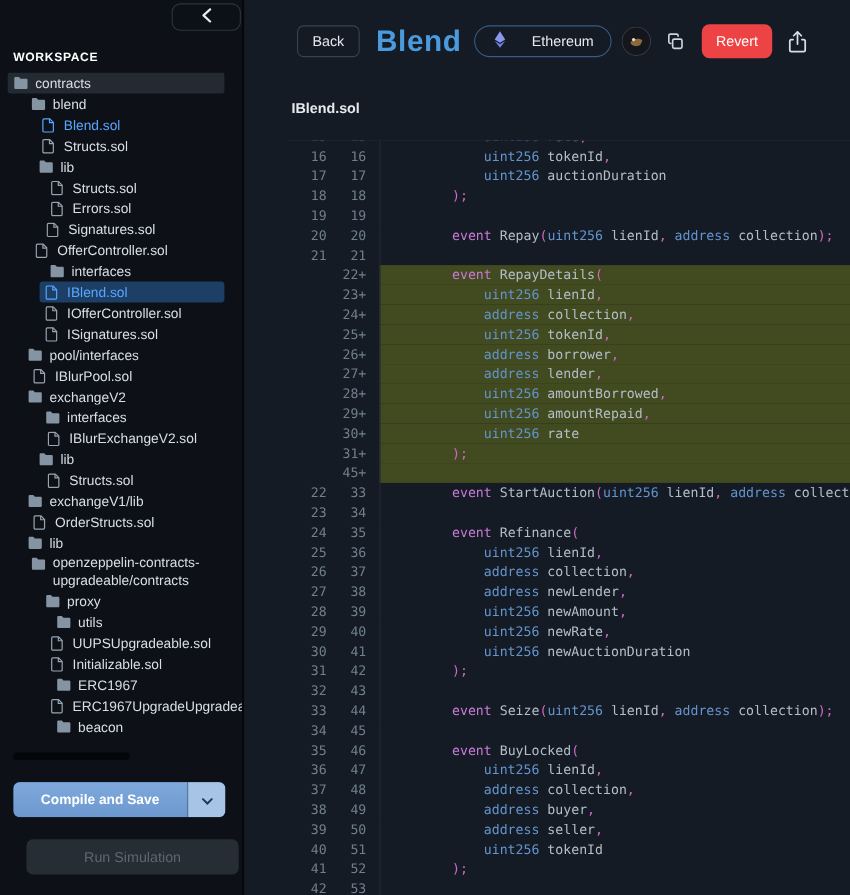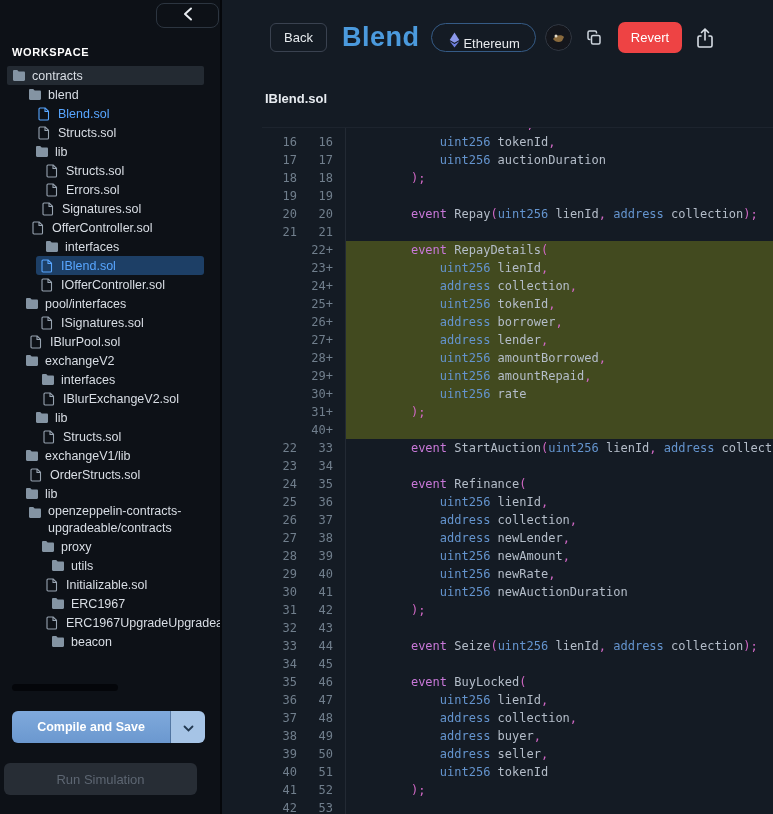--- a/index.html
+++ b/index.html
@@ -27,31 +27,31 @@
   .tree-row.wrap .lbl { white-space:normal; line-height:17px; word-break:break-word; padding-right:14px; }
   .hscroll { position:absolute; left:12px; top:684px; width:106px; height:7px;
              background:#04060a; border-radius:4px; cursor:pointer; }
   .compile-row { position:absolute; left:12px; top:711px; width:193px; height:32px;
                  display:flex; border-radius:6px; overflow:hidden; }
   .compile-main { flex:1; background:linear-gradient(180deg,#7fa9dc,#6b98cf); border:none;
                   color:#ffffff; font-family:"Liberation Sans",sans-serif; font-size:12.5px;
                   font-weight:bold; cursor:pointer; border-right:1px solid rgba(20,40,70,.35); }
   .compile-arrow { width:34px; background:#a6c4e6; border:none; display:flex; align-items:center;
                    justify-content:center; cursor:pointer; }
-  .run-btn { position:absolute; left:4px; top:763px; width:193px; height:32px; background:#272d35;
+  .run-btn { position:absolute; left:24px; top:763px; width:193px; height:32px; background:#272d35;
              border:none; border-radius:6px; color:#5d6672; font-size:13px;
              font-family:"Liberation Sans",sans-serif; cursor:default; }
 
   
   .main { position:absolute; left:222px; top:0; right:0; bottom:0; background:#141b24; }
   .topbar { position:absolute; left:48px; top:22px; height:31px; display:flex; align-items:center; }
   .back-btn { background:transparent; border:1px solid #3a4250; border-radius:6px; color:#e6eaee;
               font-size:13px; padding:6px 13px; font-family:"Liberation Sans",sans-serif; cursor:pointer; }
   .app-title { margin-left:15px; font-size:27px; font-weight:bold; color:#4b9add; letter-spacing:0.5px; }
-  .network-pill { margin-left:12px; height:29px; display:flex; align-items:flex-end; gap:1px;
+  .network-pill { margin-left:12px; height:29px; display:flex; align-items:center; gap:21px;
                   border:1px solid #355b86; border-radius:15px; padding:0 15px; color:#e8eaed;
                   font-size:13px; cursor:pointer; }
   .avatar { margin-left:9px; width:27px; height:27px; border-radius:50%; overflow:hidden; cursor:pointer; }
   .icon-btn { margin-left:11px; background:none; border:none; padding:2px; display:flex;
               align-items:center; cursor:pointer; }
   .revert-btn { margin-left:13px; background:#ee4344; border:none; border-radius:7px; color:#ffffff;
                 font-size:13px; padding:8px 13px; font-family:"Liberation Sans",sans-serif; cursor:pointer; }
   .filename { position:absolute; left:43px; top:91px; color:#e7ebf0; font-size:13px; font-weight:600; }
 
   
@@ -181,136 +181,145 @@
         </div>
         <div class="tree-row" style="padding-left: 41px;">
           <span class="ticon">
             <svg width="12" height="14" viewBox="0 0 12 14">
               <path d="M2 1h5.2L10.5 4.3V12a1 1 0 0 1-1 1H2a1 1 0 0 1-1-1V2a1 1 0 0 1 1-1z" fill="none" stroke="#98a4b1" stroke-width="1.1"></path>
               <path d="M7 1v3.5h3.5" fill="none" stroke="#98a4b1" stroke-width="1.1"></path>
             </svg>
           </span>
           <span class="lbl">IOfferController.sol</span>
         </div>
+        <div class="tree-row" style="padding-left: 41px;">
+          <span class="ticon">
+            <svg width="12" height="14" viewBox="0 0 12 14">
+              <path d="M2 1h5.2L10.5 4.3V12a1 1 0 0 1-1 1H2a1 1 0 0 1-1-1V2a1 1 0 0 1 1-1z" fill="none" stroke="#98a4b1" stroke-width="1.1"></path>
+              <path d="M7 1v3.5h3.5" fill="none" stroke="#98a4b1" stroke-width="1.1"></path>
+            </svg>
+          </span>
+          <span class="lbl">ISignatures.sol</span>
+        </div>
         <div class="tree-row" style="padding-left: 25px;">
           <span class="ticon">
             <svg width="14" height="13" viewBox="0 0 14 13">
               <path d="M1 2.2C1 1.5 1.5 1 2.2 1h3l1.5 1.6h5.1c.7 0 1.2.5 1.2 1.2v7c0 .7-.5 1.2-1.2 1.2H2.2C1.5 12 1 11.5 1 10.8z" fill="#8494a3"></path>
             </svg>
           </span>
           <span class="lbl">pool/interfaces</span>
         </div>
+        <div class="tree-row" style="padding-left: 30px;">
+          <span class="ticon">
+            <svg width="12" height="14" viewBox="0 0 12 14">
+              <path d="M2 1h5.2L10.5 4.3V12a1 1 0 0 1-1 1H2a1 1 0 0 1-1-1V2a1 1 0 0 1 1-1z" fill="none" stroke="#98a4b1" stroke-width="1.1"></path>
+              <path d="M7 1v3.5h3.5" fill="none" stroke="#98a4b1" stroke-width="1.1"></path>
+            </svg>
+          </span>
+          <span class="lbl">IBlurPool.sol</span>
+        </div>
+        <div class="tree-row" style="padding-left: 25px;">
+          <span class="ticon">
+            <svg width="14" height="13" viewBox="0 0 14 13">
+              <path d="M1 2.2C1 1.5 1.5 1 2.2 1h3l1.5 1.6h5.1c.7 0 1.2.5 1.2 1.2v7c0 .7-.5 1.2-1.2 1.2H2.2C1.5 12 1 11.5 1 10.8z" fill="#8494a3"></path>
+            </svg>
+          </span>
+          <span class="lbl">exchangeV2</span>
+        </div>
         <div class="tree-row" style="padding-left: 41px;">
           <span class="ticon">
-            <svg width="12" height="14" viewBox="0 0 12 14">
-              <path d="M2 1h5.2L10.5 4.3V12a1 1 0 0 1-1 1H2a1 1 0 0 1-1-1V2a1 1 0 0 1 1-1z" fill="none" stroke="#98a4b1" stroke-width="1.1"></path>
-              <path d="M7 1v3.5h3.5" fill="none" stroke="#98a4b1" stroke-width="1.1"></path>
-            </svg>
-          </span>
-          <span class="lbl">ISignatures.sol</span>
+            <svg width="14" height="13" viewBox="0 0 14 13">
+              <path d="M1 2.2C1 1.5 1.5 1 2.2 1h3l1.5 1.6h5.1c.7 0 1.2.5 1.2 1.2v7c0 .7-.5 1.2-1.2 1.2H2.2C1.5 12 1 11.5 1 10.8z" fill="#8494a3"></path>
+            </svg>
+          </span>
+          <span class="lbl">interfaces</span>
+        </div>
+        <div class="tree-row" style="padding-left: 43px;">
+          <span class="ticon">
+            <svg width="12" height="14" viewBox="0 0 12 14">
+              <path d="M2 1h5.2L10.5 4.3V12a1 1 0 0 1-1 1H2a1 1 0 0 1-1-1V2a1 1 0 0 1 1-1z" fill="none" stroke="#98a4b1" stroke-width="1.1"></path>
+              <path d="M7 1v3.5h3.5" fill="none" stroke="#98a4b1" stroke-width="1.1"></path>
+            </svg>
+          </span>
+          <span class="lbl">IBlurExchangeV2.sol</span>
+        </div>
+        <div class="tree-row" style="padding-left: 35px;">
+          <span class="ticon">
+            <svg width="14" height="13" viewBox="0 0 14 13">
+              <path d="M1 2.2C1 1.5 1.5 1 2.2 1h3l1.5 1.6h5.1c.7 0 1.2.5 1.2 1.2v7c0 .7-.5 1.2-1.2 1.2H2.2C1.5 12 1 11.5 1 10.8z" fill="#8494a3"></path>
+            </svg>
+          </span>
+          <span class="lbl">lib</span>
+        </div>
+        <div class="tree-row" style="padding-left: 43px;">
+          <span class="ticon">
+            <svg width="12" height="14" viewBox="0 0 12 14">
+              <path d="M2 1h5.2L10.5 4.3V12a1 1 0 0 1-1 1H2a1 1 0 0 1-1-1V2a1 1 0 0 1 1-1z" fill="none" stroke="#98a4b1" stroke-width="1.1"></path>
+              <path d="M7 1v3.5h3.5" fill="none" stroke="#98a4b1" stroke-width="1.1"></path>
+            </svg>
+          </span>
+          <span class="lbl">Structs.sol</span>
+        </div>
+        <div class="tree-row" style="padding-left: 25px;">
+          <span class="ticon">
+            <svg width="14" height="13" viewBox="0 0 14 13">
+              <path d="M1 2.2C1 1.5 1.5 1 2.2 1h3l1.5 1.6h5.1c.7 0 1.2.5 1.2 1.2v7c0 .7-.5 1.2-1.2 1.2H2.2C1.5 12 1 11.5 1 10.8z" fill="#8494a3"></path>
+            </svg>
+          </span>
+          <span class="lbl">exchangeV1/lib</span>
         </div>
         <div class="tree-row" style="padding-left: 30px;">
           <span class="ticon">
             <svg width="12" height="14" viewBox="0 0 12 14">
               <path d="M2 1h5.2L10.5 4.3V12a1 1 0 0 1-1 1H2a1 1 0 0 1-1-1V2a1 1 0 0 1 1-1z" fill="none" stroke="#98a4b1" stroke-width="1.1"></path>
               <path d="M7 1v3.5h3.5" fill="none" stroke="#98a4b1" stroke-width="1.1"></path>
             </svg>
           </span>
-          <span class="lbl">IBlurPool.sol</span>
+          <span class="lbl">OrderStructs.sol</span>
         </div>
         <div class="tree-row" style="padding-left: 25px;">
           <span class="ticon">
             <svg width="14" height="13" viewBox="0 0 14 13">
               <path d="M1 2.2C1 1.5 1.5 1 2.2 1h3l1.5 1.6h5.1c.7 0 1.2.5 1.2 1.2v7c0 .7-.5 1.2-1.2 1.2H2.2C1.5 12 1 11.5 1 10.8z" fill="#8494a3"></path>
             </svg>
           </span>
-          <span class="lbl">exchangeV2</span>
+          <span class="lbl">lib</span>
+        </div>
+        <div class="tree-row wrap" style="padding-left: 28px;">
+          <span class="ticon">
+            <svg width="14" height="13" viewBox="0 0 14 13">
+              <path d="M1 2.2C1 1.5 1.5 1 2.2 1h3l1.5 1.6h5.1c.7 0 1.2.5 1.2 1.2v7c0 .7-.5 1.2-1.2 1.2H2.2C1.5 12 1 11.5 1 10.8z" fill="#8494a3"></path>
+            </svg>
+          </span>
+          <span class="lbl">openzeppelin-contracts-upgradeable/contracts</span>
         </div>
         <div class="tree-row" style="padding-left: 41px;">
           <span class="ticon">
             <svg width="14" height="13" viewBox="0 0 14 13">
               <path d="M1 2.2C1 1.5 1.5 1 2.2 1h3l1.5 1.6h5.1c.7 0 1.2.5 1.2 1.2v7c0 .7-.5 1.2-1.2 1.2H2.2C1.5 12 1 11.5 1 10.8z" fill="#8494a3"></path>
             </svg>
           </span>
-          <span class="lbl">interfaces</span>
-        </div>
-        <div class="tree-row" style="padding-left: 43px;">
-          <span class="ticon">
-            <svg width="12" height="14" viewBox="0 0 12 14">
-              <path d="M2 1h5.2L10.5 4.3V12a1 1 0 0 1-1 1H2a1 1 0 0 1-1-1V2a1 1 0 0 1 1-1z" fill="none" stroke="#98a4b1" stroke-width="1.1"></path>
-              <path d="M7 1v3.5h3.5" fill="none" stroke="#98a4b1" stroke-width="1.1"></path>
-            </svg>
-          </span>
-          <span class="lbl">IBlurExchangeV2.sol</span>
-        </div>
-        <div class="tree-row" style="padding-left: 35px;">
-          <span class="ticon">
-            <svg width="14" height="13" viewBox="0 0 14 13">
-              <path d="M1 2.2C1 1.5 1.5 1 2.2 1h3l1.5 1.6h5.1c.7 0 1.2.5 1.2 1.2v7c0 .7-.5 1.2-1.2 1.2H2.2C1.5 12 1 11.5 1 10.8z" fill="#8494a3"></path>
-            </svg>
-          </span>
-          <span class="lbl">lib</span>
-        </div>
-        <div class="tree-row" style="padding-left: 43px;">
-          <span class="ticon">
-            <svg width="12" height="14" viewBox="0 0 12 14">
-              <path d="M2 1h5.2L10.5 4.3V12a1 1 0 0 1-1 1H2a1 1 0 0 1-1-1V2a1 1 0 0 1 1-1z" fill="none" stroke="#98a4b1" stroke-width="1.1"></path>
-              <path d="M7 1v3.5h3.5" fill="none" stroke="#98a4b1" stroke-width="1.1"></path>
-            </svg>
-          </span>
-          <span class="lbl">Structs.sol</span>
-        </div>
-        <div class="tree-row" style="padding-left: 25px;">
-          <span class="ticon">
-            <svg width="14" height="13" viewBox="0 0 14 13">
-              <path d="M1 2.2C1 1.5 1.5 1 2.2 1h3l1.5 1.6h5.1c.7 0 1.2.5 1.2 1.2v7c0 .7-.5 1.2-1.2 1.2H2.2C1.5 12 1 11.5 1 10.8z" fill="#8494a3"></path>
-            </svg>
-          </span>
-          <span class="lbl">exchangeV1/lib</span>
-        </div>
-        <div class="tree-row" style="padding-left: 30px;">
-          <span class="ticon">
-            <svg width="12" height="14" viewBox="0 0 12 14">
-              <path d="M2 1h5.2L10.5 4.3V12a1 1 0 0 1-1 1H2a1 1 0 0 1-1-1V2a1 1 0 0 1 1-1z" fill="none" stroke="#98a4b1" stroke-width="1.1"></path>
-              <path d="M7 1v3.5h3.5" fill="none" stroke="#98a4b1" stroke-width="1.1"></path>
-            </svg>
-          </span>
-          <span class="lbl">OrderStructs.sol</span>
-        </div>
-        <div class="tree-row" style="padding-left: 25px;">
-          <span class="ticon">
-            <svg width="14" height="13" viewBox="0 0 14 13">
-              <path d="M1 2.2C1 1.5 1.5 1 2.2 1h3l1.5 1.6h5.1c.7 0 1.2.5 1.2 1.2v7c0 .7-.5 1.2-1.2 1.2H2.2C1.5 12 1 11.5 1 10.8z" fill="#8494a3"></path>
-            </svg>
-          </span>
-          <span class="lbl">lib</span>
-        </div>
-        <div class="tree-row wrap" style="padding-left: 28px;">
-          <span class="ticon">
-            <svg width="14" height="13" viewBox="0 0 14 13">
-              <path d="M1 2.2C1 1.5 1.5 1 2.2 1h3l1.5 1.6h5.1c.7 0 1.2.5 1.2 1.2v7c0 .7-.5 1.2-1.2 1.2H2.2C1.5 12 1 11.5 1 10.8z" fill="#8494a3"></path>
-            </svg>
-          </span>
-          <span class="lbl">openzeppelin-contracts-upgradeable/contracts</span>
-        </div>
-        <div class="tree-row" style="padding-left: 41px;">
-          <span class="ticon">
-            <svg width="14" height="13" viewBox="0 0 14 13">
-              <path d="M1 2.2C1 1.5 1.5 1 2.2 1h3l1.5 1.6h5.1c.7 0 1.2.5 1.2 1.2v7c0 .7-.5 1.2-1.2 1.2H2.2C1.5 12 1 11.5 1 10.8z" fill="#8494a3"></path>
-            </svg>
-          </span>
           <span class="lbl">proxy</span>
         </div>
         <div class="tree-row" style="padding-left: 51px;">
           <span class="ticon">
             <svg width="14" height="13" viewBox="0 0 14 13">
               <path d="M1 2.2C1 1.5 1.5 1 2.2 1h3l1.5 1.6h5.1c.7 0 1.2.5 1.2 1.2v7c0 .7-.5 1.2-1.2 1.2H2.2C1.5 12 1 11.5 1 10.8z" fill="#8494a3"></path>
             </svg>
           </span>
           <span class="lbl">utils</span>
+        </div>
+        <div class="tree-row" style="padding-left: 46px;">
+          <span class="ticon">
+            <svg width="12" height="14" viewBox="0 0 12 14">
+              <path d="M2 1h5.2L10.5 4.3V12a1 1 0 0 1-1 1H2a1 1 0 0 1-1-1V2a1 1 0 0 1 1-1z" fill="none" stroke="#98a4b1" stroke-width="1.1"></path>
+              <path d="M7 1v3.5h3.5" fill="none" stroke="#98a4b1" stroke-width="1.1"></path>
+            </svg>
+          </span>
+          <span class="lbl">UUPSUpgradeable.sol</span>
         </div>
         <div class="tree-row" style="padding-left: 46px;">
           <span class="ticon">
             <svg width="12" height="14" viewBox="0 0 12 14">
               <path d="M2 1h5.2L10.5 4.3V12a1 1 0 0 1-1 1H2a1 1 0 0 1-1-1V2a1 1 0 0 1 1-1z" fill="none" stroke="#98a4b1" stroke-width="1.1"></path>
               <path d="M7 1v3.5h3.5" fill="none" stroke="#98a4b1" stroke-width="1.1"></path>
             </svg>
           </span>
           <span class="lbl">Initializable.sol</span>
         </div>
@@ -472,21 +481,21 @@
             <span class="ln n">30+</span>
             <div class="cb"><span class="tok-p">        </span><span class="tok-t">uint256</span><span class="tok-p"> rate</span></div>
           </div>
           <div class="cl add">
             <span class="ln o"></span>
             <span class="ln n">31+</span>
             <div class="cb"><span class="tok-p">    </span><span class="tok-u">);</span></div>
           </div>
           <div class="cl add">
             <span class="ln o"></span>
-            <span class="ln n">40+</span>
+            <span class="ln n">45+</span>
             <div class="cb"></div>
           </div>
           <div class="cl">
             <span class="ln o">22</span>
             <span class="ln n">33</span>
             <div class="cb"><span class="tok-p">    </span><span class="tok-k">event</span><span class="tok-p"> StartAuction</span><span class="tok-u">(</span><span class="tok-t">uint256</span><span class="tok-p"> lienId</span><span class="tok-u">,</span><span class="tok-p"> </span><span class="tok-t">address</span><span class="tok-p"> collection</span></div>
           </div>
           <div class="cl">
             <span class="ln o">23</span>
             <span class="ln n">34</span>

